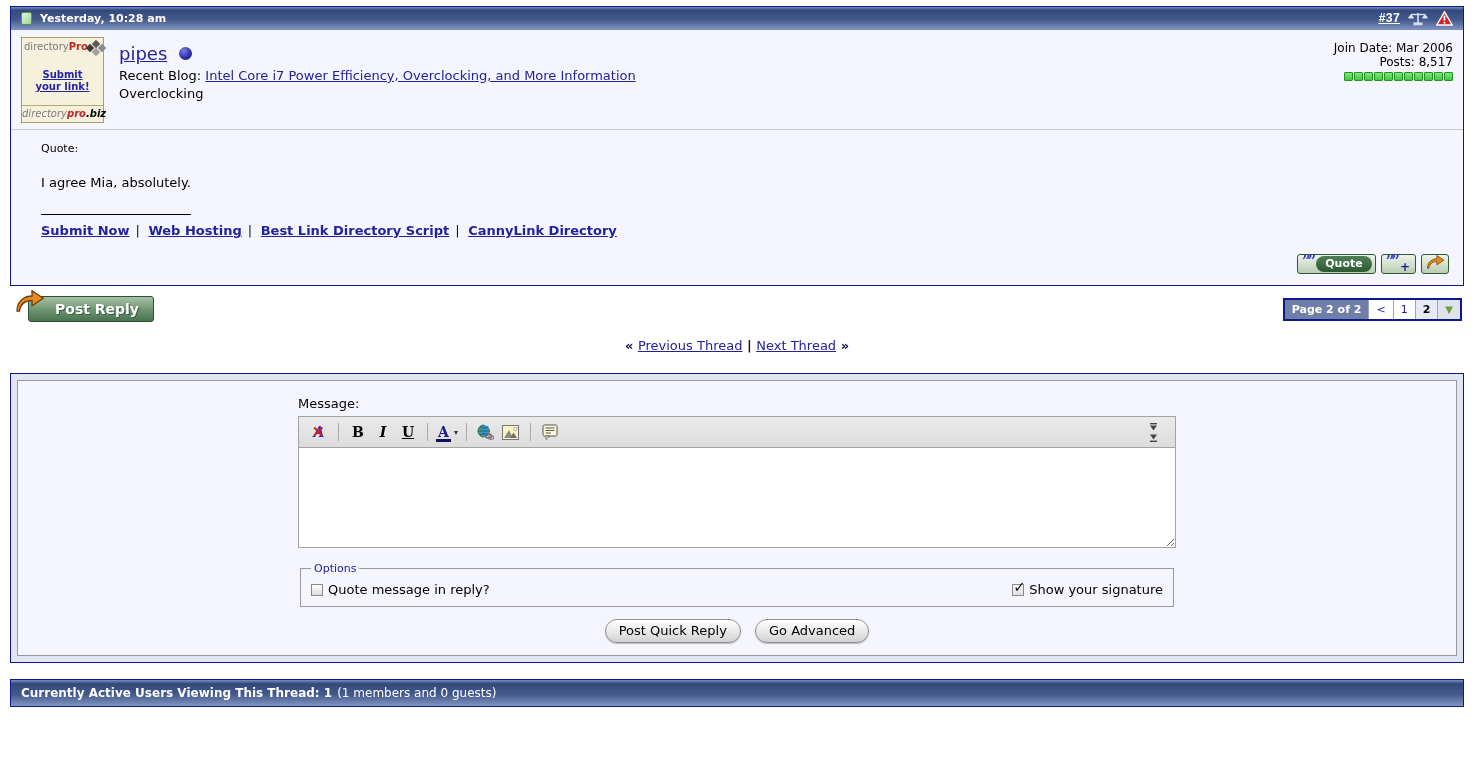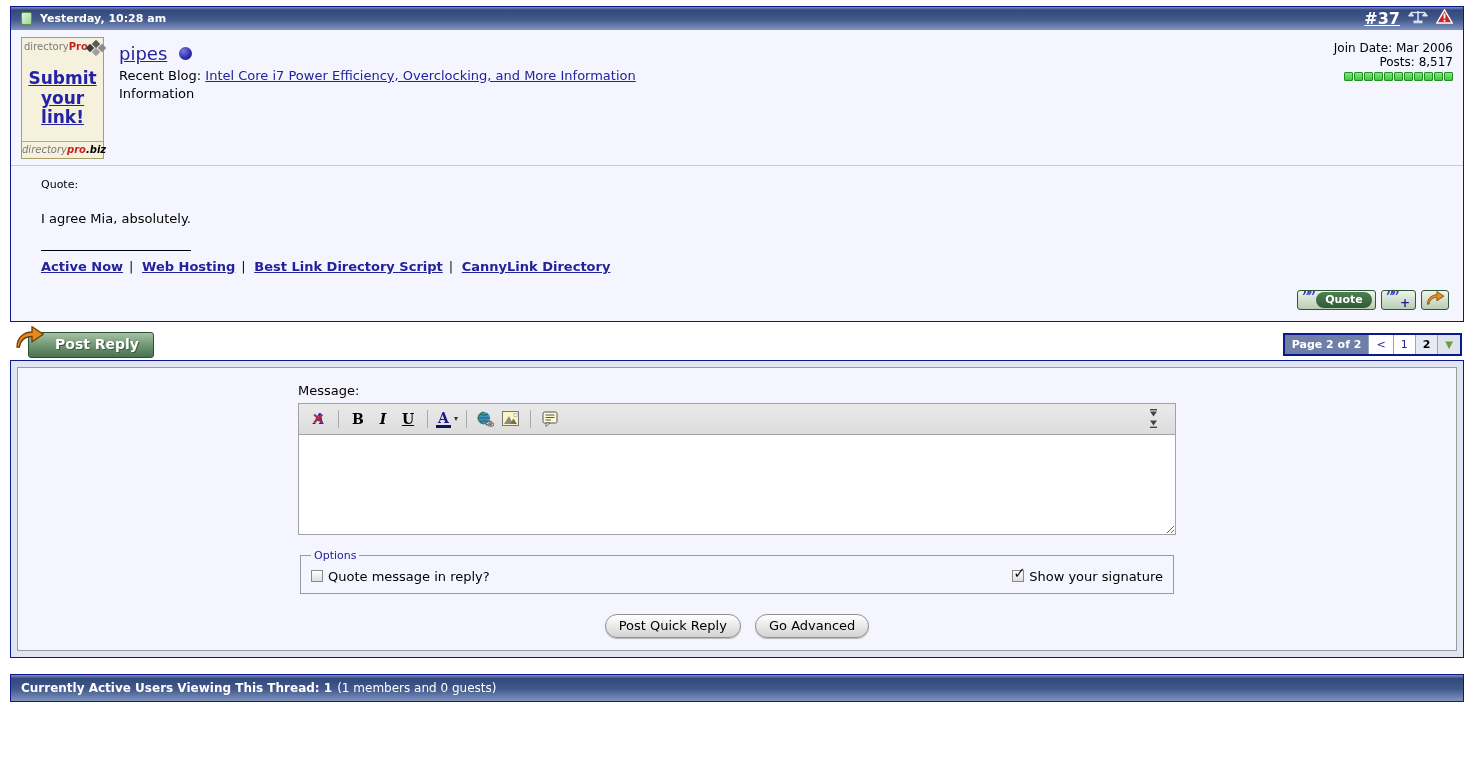--- a/index.html
+++ b/index.html
@@ -11,37 +11,37 @@
   html,body{margin:0;padding:0;background:#fff;}
   body{font-family:"DejaVu Sans","Liberation Sans",sans-serif;font-size:13px;color:#000;width:1474px;}
   .page{padding:6px 10px 0;}
   a{color:var(--link);}
   .panel{border:1px solid var(--panel-border);}
   .thead{background:linear-gradient(180deg,#7b8fbc 0%,var(--head-top) 14%,#43598c 55%,var(--head-bottom) 100%);
          color:#fff;display:flex;align-items:center;padding:0 10px;}
   
   .post-panel{margin-bottom:8px;background:var(--content-bg);}
   .datebar{height:23px;justify-content:space-between;font-size:11px;font-weight:bold;}
-  .datebar .dleft,.datebar .dright{display:flex;gap:8px;}
+  .datebar .dleft,.datebar .dright{display:flex;align-items:center;gap:8px;}
   .post-icon{width:11px;height:13px;background:linear-gradient(135deg,#dff5d8,#9fd694);border:1px solid #5e8f57;border-radius:2px;display:inline-block;}
-  .postnum{color:#fff;font-weight:bold;text-decoration:underline;font-size:16px;}
+  .postnum{color:#fff;font-weight:bold;text-decoration:underline;font-size:12px;font-family:Liberation Mono, monospace;}
   .dright svg{display:block;}
   .userinfo{display:flex;padding:7px 10px 6px;min-height:94px;}
   .avatar{width:83px;border:1px solid #a99e63;background:#f6f1dd;font-size:10px;text-align:center;display:flex;flex-direction:column;cursor:pointer;gap:9px;}
   .av-top{padding:3px 2px 2px;display:flex;align-items:flex-start;justify-content:center;gap:2px;}
   .av-gray{color:#7a7a7a;}
   .av-red{color:#c32222;font-weight:bold;}
   .diamonds{position:relative;width:16px;height:15px;display:inline-block;}
   .diamonds i{position:absolute;width:6px;height:6px;transform:rotate(45deg);}
   .diamonds i:nth-child(1){left:3px;top:0;background:#5a5a5a;}
   .diamonds i:nth-child(2){left:9px;top:4px;background:#8a8a8a;}
   .diamonds i:nth-child(3){left:3px;top:8px;background:#9f9f9f;}
   .diamonds i:nth-child(4){left:-3px;top:4px;background:#3c3c3c;}
   .av-cta{flex:1;display:flex;align-items:center;justify-content:center;padding:2px 8px 4px;}
-  .av-cta a{font-size:17px;font-weight:bold;color:#2323a8;line-height:1.15;}
+  .av-cta a{font-size:10px;font-weight:bold;color:#2323a8;line-height:1.15;}
   .av-domain{border-top:1px solid #b5ab72;padding:2px 0 3px;font-style:italic;font-size:10px;}
   .av-domain .biz{color:#000;font-weight:bold;}
   .udetails{margin-left:15px;padding-top:6px;}
   .uname-row{display:flex;align-items:center;gap:12px;}
   .uname{font-size:18px;text-decoration:underline;}
   .online-dot{width:13px;height:13px;border-radius:50%;background:radial-gradient(circle at 35% 30%,#7b7be0,#2a2aa8 60%,#17176e);display:inline-block;}
   .ublog{margin-top:4px;font-size:13px;}
   .utitle{margin-top:3px;font-size:13px;}
   .ustats{margin-left:auto;text-align:right;font-size:12px;padding-top:4px;}
   .rep-row{display:flex;gap:1px;justify-content:flex-end;margin-top:3px;}
@@ -100,21 +100,21 @@
   .ed-spacer{flex:1;}
   .ed-resize{display:flex;flex-direction:column;gap:3px;margin-right:8px;}
   .ed-resize svg{display:block;cursor:pointer;}
   .ed-text{display:block;width:100%;height:99px;border:none;outline:none;resize:both;font-family:"DejaVu Sans",sans-serif;font-size:13px;padding:4px;}
   .options{border:1px solid #9a9a9a;margin-top:14px;padding:7px 10px 9px;}
   .options legend{color:var(--link);font-size:11px;padding:0 3px;}
   .opt-row{display:flex;justify-content:space-between;align-items:center;}
   .opt-item{display:flex;align-items:center;font-size:13px;cursor:pointer;}
   .cb{width:12px;height:12px;border:1px solid #8a8a8a;background:linear-gradient(180deg,#fff,#ddd);display:inline-block;position:relative;margin-right:5px;flex:0 0 auto;}
   .cb .tick{position:absolute;left:0px;top:-7px;font-size:15px;font-weight:bold;color:#111;}
-  .qr-buttons{text-align:center;margin-top:20px;}
+  .qr-buttons{text-align:center;margin-top:12px;}
   .mac-btn{display:inline-block;border:1px solid #8f8f8f;border-radius:12px;background:linear-gradient(180deg,#ffffff,#ececec 45%,#d2d2d2);padding:3px 13px 4px;font-size:13px;font-family:"DejaVu Sans",sans-serif;margin:0 5px;cursor:pointer;box-shadow:0 1px 1px rgba(0,0,0,.25);}
   
   .au-panel{background:var(--content-bg);}
   .au-head{height:26px;font-size:12px;gap:5px;}
   .au-head .bold{font-weight:bold;}
 </style>
 </head>
 <body>
 
 <div class="page">
@@ -172,21 +172,21 @@
 
         <div class="udetails">
           <div class="uname-row">
             <a href="#" class="uname">pipes</a>
             <span class="online-dot"></span>
           </div>
           <div class="ublog">
             <span>Recent Blog:</span>
             <a href="#">Intel Core i7 Power Efficiency, Overclocking, and More Information</a>
           </div>
-          <div class="utitle">Information</div>
+          <div class="utitle">Overclocking</div>
         </div>
 
         <div class="ustats">
           <div>Join Date: Mar 2006</div>
           <div>Posts: 8,517</div>
           <div class="rep-row">
             <i></i>
               <i></i>
               <i></i>
               <i></i>
@@ -203,21 +203,21 @@
 
       <div class="post-divider"></div>
 
       <div class="post-content">
         <div class="quote-label">Quote:</div>
         <div class="reply-text">I agree Mia, absolutely.</div>
 
         <div class="signature">
           <div class="sig-rule"></div>
           <div class="sig-links">
-            <a href="#">Active Now</a><span class="sig-sep">|</span>
+            <a href="#">Submit Now</a><span class="sig-sep">|</span>
             <a href="#">Web Hosting</a><span class="sig-sep">|</span>
             <a href="#">Best Link Directory Script</a><span class="sig-sep">|</span>
             <a href="#">CannyLink Directory</a>
           </div>
         </div>
       </div>
 
       <div class="post-controls">
         <span class="vbtn">
           <span class="qmarks">””</span>
@@ -251,20 +251,27 @@
           <a href="#">&lt;</a>
         </span>
       <span class="pg-cell">
           <a href="#">1</a>
         </span>
       <span class="pg-cell pg-current">2</span>
       <span class="pg-cell pg-arrow">▼</span>
     </div>
   </div>
 
+  <div class="thread-nav">
+    <span>«</span>
+    <a href="#">Previous Thread</a>
+    <span>|</span>
+    <a href="#">Next Thread</a>
+    <span>»</span>
+  </div>
 
   <section class="panel qr-panel">
     <div class="qr-body">
       <div class="qr-inner">
         <div class="qr-col">
           <div class="msg-label">Message:</div>
 
           <div class="editor">
             <div class="ed-toolbar">
               <span class="tb-btn tb-rf">

